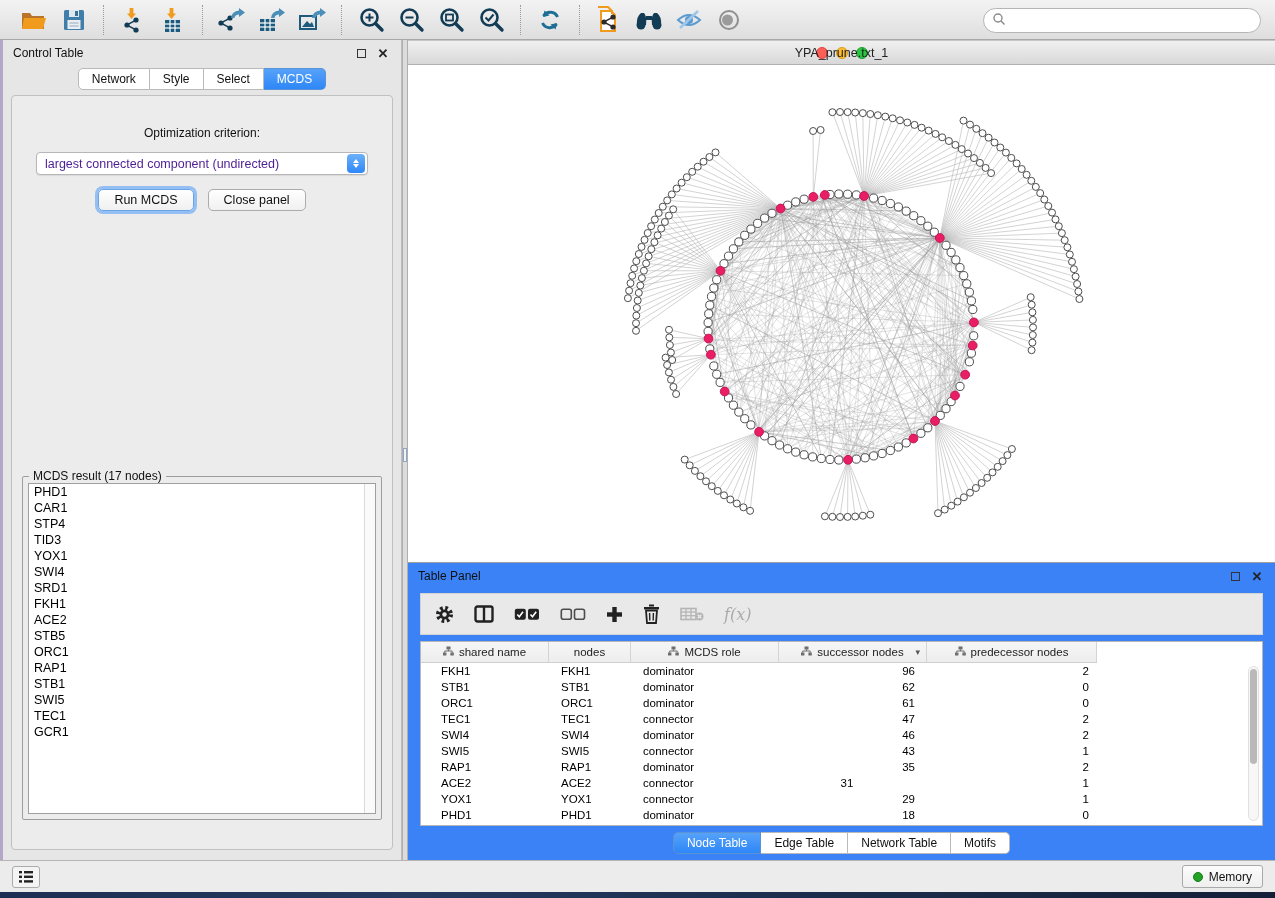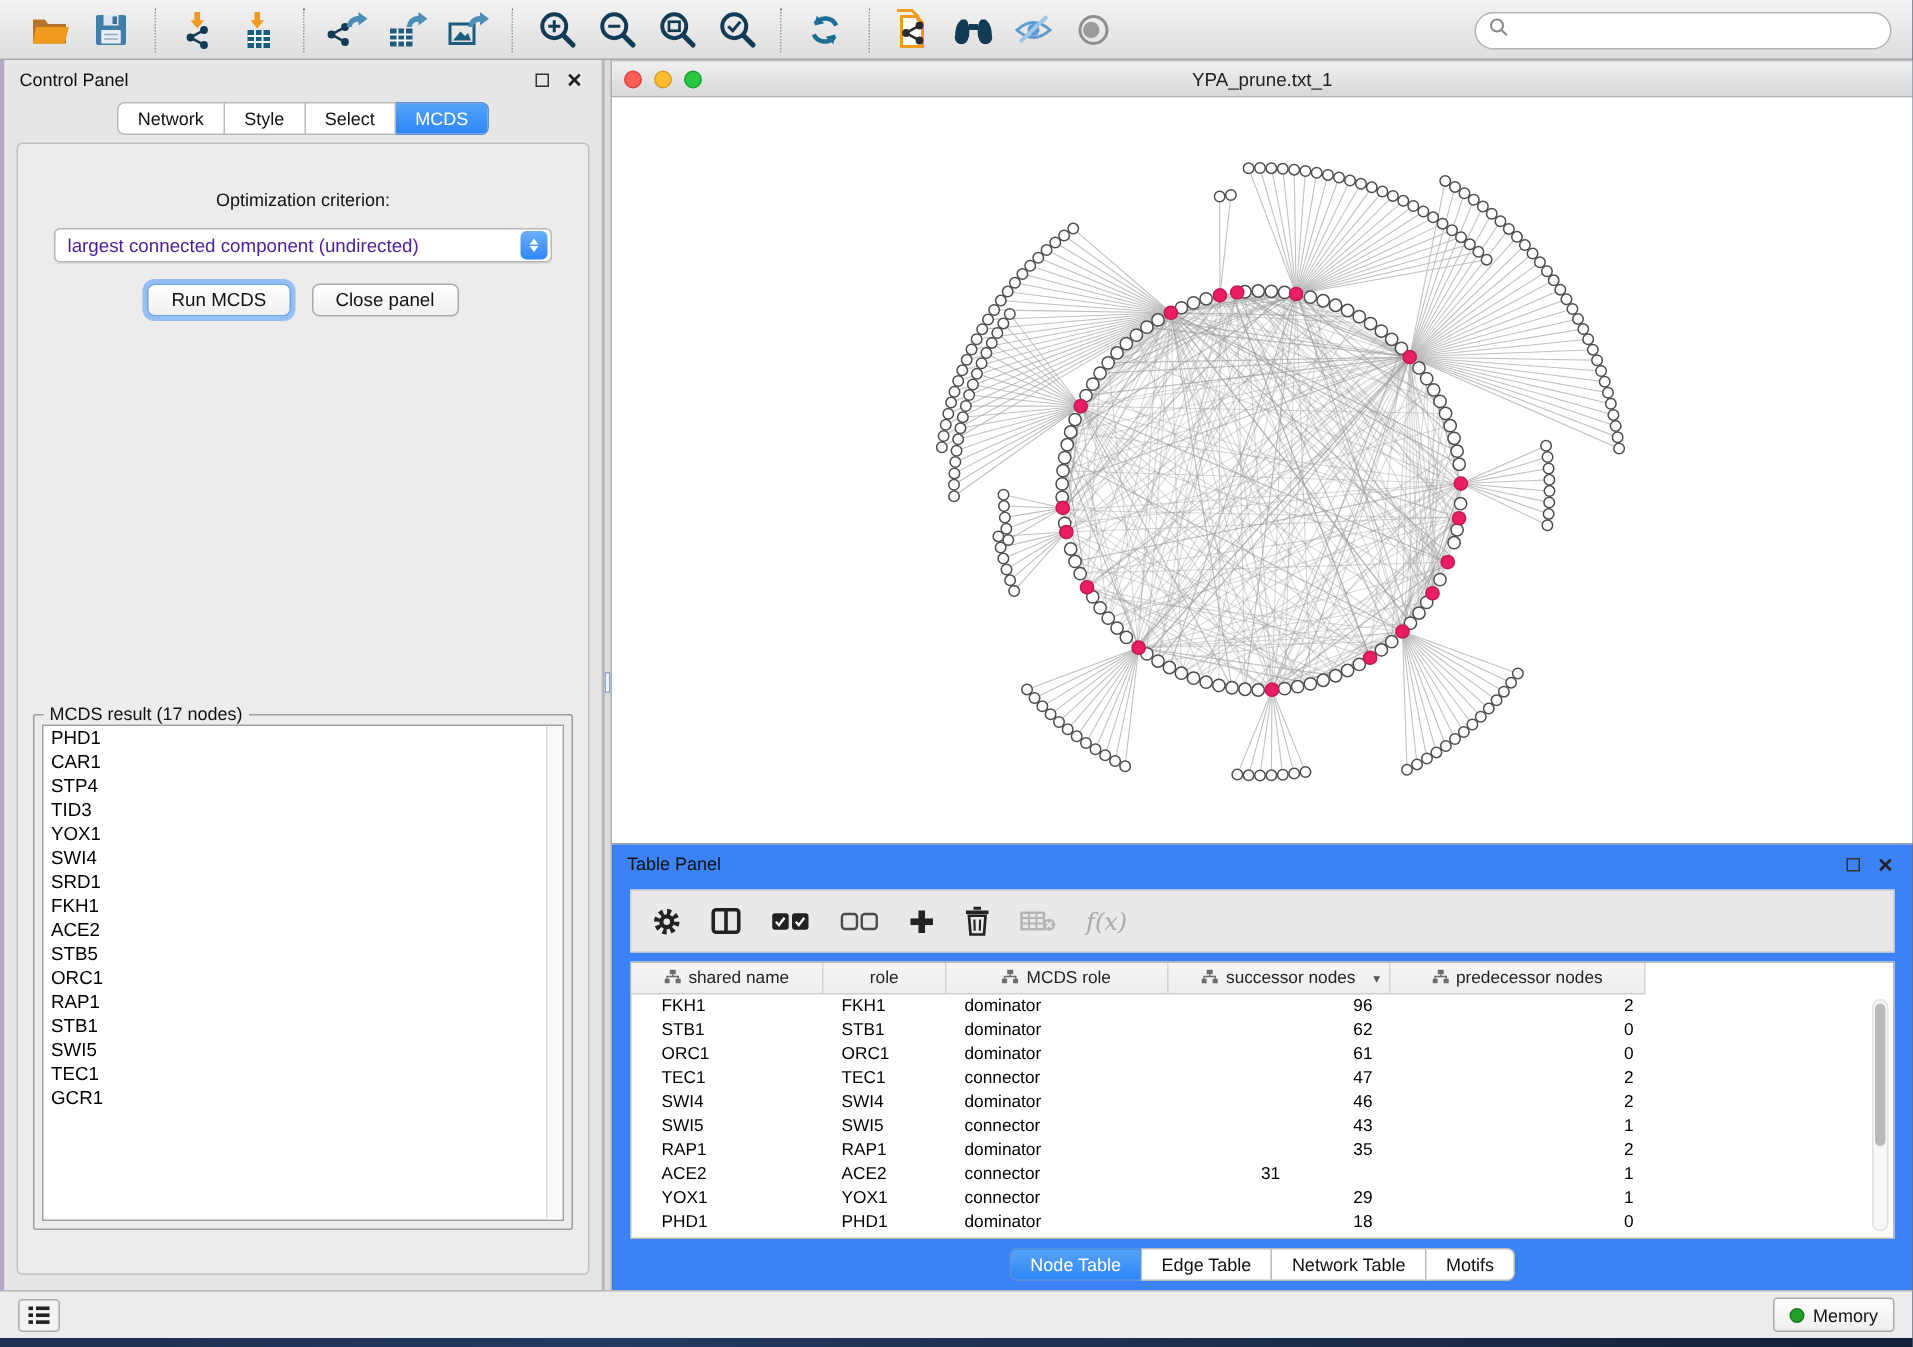--- a/index.html
+++ b/index.html
@@ -86,21 +86,21 @@
   .v-grip { position:absolute; top:408px; left:0; width:4px; height:14px;
     background:#f2f2f2; border:1px solid #8fa6c8; }
 
   
   .right-col { flex:1; display:flex; flex-direction:column; min-width:0; }
 
   .network-window { height:523px; flex:none; border-bottom:1px solid #a0a0a0;
     display:flex; flex-direction:column; background:#fff; }
   .net-titlebar { height:25px; flex:none; background:linear-gradient(#f0f0f0,#d8d8d8);
     border-top:1px solid #c6c6c6; border-bottom:1px solid #b0b0b0;
-    display:flex; align-items:center; padding:0 8px; position:relative; }
+    display:flex; align-items:center; padding:0 8px; position:relative;justify-content:center; }
   .lights { display:flex; gap:8px; }
   .light { width:12px; height:12px; border-radius:50%; }
   .light.red { background:#ff5f57; border:1px solid #e0443e; }
   .light.yellow { background:#febc2e; border:1px solid #d89e24; }
   .light.green { background:#28c840; border:1px solid #1da133; }
   .net-title { position:absolute; left:0; right:0; text-align:center; font-size:12.5px;
     color:#222; }
   .net-canvas { flex:1; background:#fff; position:relative; }
   .net-canvas svg { position:absolute; left:0; top:0; }
 
@@ -332,21 +332,21 @@
         </span>
         <input placeholder="" style="">
       </div>
     </div>
 
     <div class="main">
       <div class="wall-strip"></div>
 
       <div class="control-panel">
         <div class="panel-titlebar">
-          <span>Control Panel</span>
+          <span>Control Table</span>
           <span class="spacer"></span>
           <span class="wbtn">
               <span class="float-glyph"></span>
             </span>
           <span class="wbtn">
               <span class="close-glyph">✕</span>
             </span>
         </div>
         <div class="tabs-row" id="cp-tabs">
             <div class="seg-tab">Network</div>
@@ -1287,21 +1287,21 @@
                 <div class="th" style="width: 128px;">
                   <span><svg width="11" height="10" viewBox="0 0 11 10">
                       <rect x="3.5" y="0.5" width="4" height="3" fill="#6d6d6d"></rect>
                       <rect x="0" y="6.5" width="3.4" height="3" fill="#6d6d6d"></rect>
                       <rect x="7.4" y="6.5" width="3.4" height="3" fill="#6d6d6d"></rect>
                       <path d="M5.5 3.5 L5.5 5 M1.7 6.5 L1.7 5 L9.2 5 L9.2 6.5" fill="none" stroke="#6d6d6d" stroke-width="1"></path>
                     </svg></span>
                   <span>shared name</span>
                 </div>
                 <div class="th" style="width: 82px;">
-                  <span>role</span>
+                  <span>nodes</span>
                 </div>
                 <div class="th" style="width: 148px;">
                   <span><svg width="11" height="10" viewBox="0 0 11 10">
                       <rect x="3.5" y="0.5" width="4" height="3" fill="#6d6d6d"></rect>
                       <rect x="0" y="6.5" width="3.4" height="3" fill="#6d6d6d"></rect>
                       <rect x="7.4" y="6.5" width="3.4" height="3" fill="#6d6d6d"></rect>
                       <path d="M5.5 3.5 L5.5 5 M1.7 6.5 L1.7 5 L9.2 5 L9.2 6.5" fill="none" stroke="#6d6d6d" stroke-width="1"></path>
                     </svg></span>
                   <span>MCDS role</span>
                 </div>

